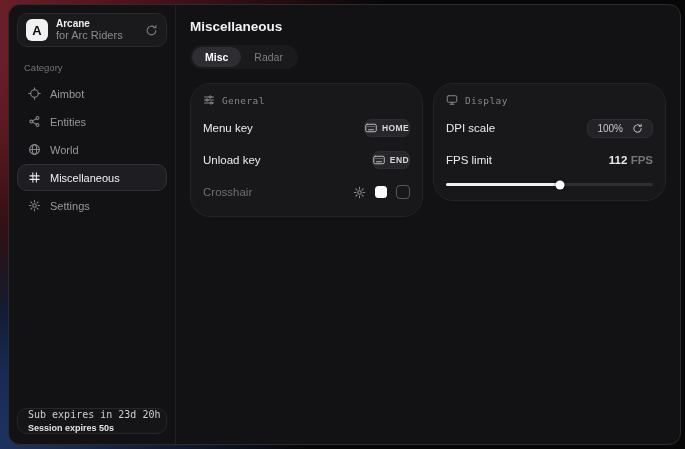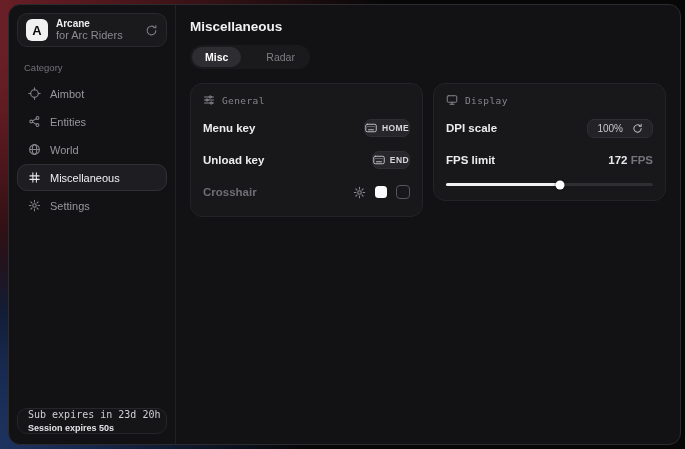--- a/index.html
+++ b/index.html
@@ -55,41 +55,41 @@
   .expiry {
     font-family:"DejaVu Sans Mono", monospace; font-size:10px; color:#cfcfd4;
     white-space:nowrap;
   }
   .session { font-size:9px; font-weight:bold; color:#e3e3e7; margin-top:3px; }
   
   .main { flex:1; padding:14px 14px 12px 14px; display:flex; flex-direction:column; }
   .page-title { font-size:13.5px; font-weight:bold; color:#f2f2f4; }
   .tabs {
     margin-top:11px; display:inline-flex; align-self:flex-start;
-    background:#1a1a1d; border-radius:999px; padding:2px; gap:12px;
+    background:#1a1a1d; border-radius:999px; padding:2px; gap:0;
   }
   .tab {
     padding:4px 13px; border-radius:999px; font-size:10.5px; color:#7e7e84;
     cursor:default;
   }
   .tab.active { background:#2d2d32; color:#ffffff; font-weight:bold; }
   .cards { margin-top:14px; display:flex; gap:10px; align-items:flex-start; }
   .card {
-    flex:1; background:#18181b; border:1px solid #232328; border-radius:12px;
+    flex:1; background:#18181b; border:1px solid #232328; border-radius:20px;
     padding:10px 12px 14px 12px;
   }
   .card-head {
     display:flex; align-items:center; gap:7px; color:#85858b;
     font-family:"DejaVu Sans Mono", monospace; font-size:9.5px; letter-spacing:.4px;
   }
   .row {
     margin-top:12px; display:flex; align-items:center; justify-content:space-between;
     height:20px;
   }
-  .row-label { font-size:11.5px; font-weight:bold; color:#ececef; }
+  .row-label { font-size:11.5px; font-weight:normal; color:#ececef; }
   .row-label.dim { color:#6e6e74; }
   .keybind {
     display:inline-flex; align-items:center; gap:5px;
     background:#26262b; border:1px solid #2d2d33; border-radius:7px;
     padding:3px 0; color:#d6d6da; font-size:8.5px; font-weight:bold;
     letter-spacing:.4px; cursor:default;
   }
   .keybind .kicon { display:flex; color:#bdbdc2; }
   .cross-controls { display:flex; align-items:center; gap:9px; }
   .gear-btn { display:flex; color:#8a8a90; cursor:default; }
@@ -301,21 +301,21 @@
                 <path d="M20 12a8 8 0 1 1-2.4-5.7"></path>
                 <polyline points="20 3 20 7 16 7"></polyline>
               </svg>
             </span>
           </span>
         </div>
 
         <div class="row">
           <span class="row-label">FPS limit</span>
           <span class="fps-value">
-            <span class="fps-num">172</span>
+            <span class="fps-num">112</span>
             <span class="fps-unit"> FPS</span>
           </span>
         </div>
 
         <div class="slider">
           <div class="slider-fill" style="width: 55%;"></div>
           <div class="slider-thumb" style="left: 55%;"></div>
         </div>
       </div>
 

